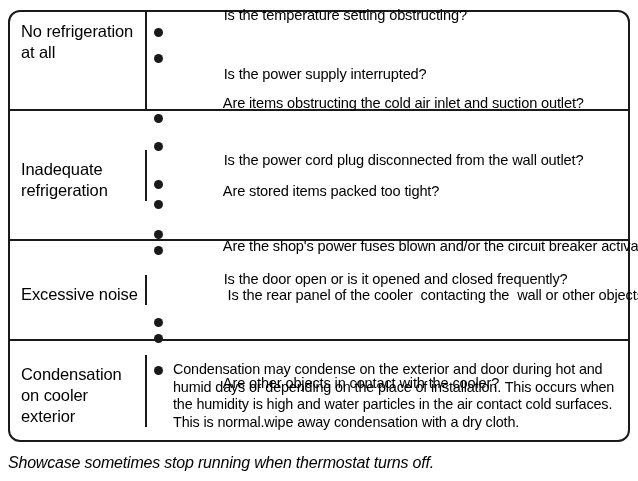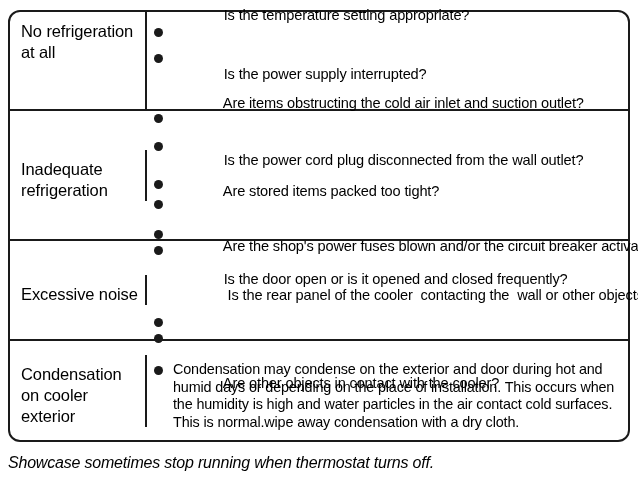--- a/index.html
+++ b/index.html
@@ -167,21 +167,21 @@
         </div>
       </div>
 
       <div class="trouble-row row-2">
         <div class="symptom-cell" style="white-space: pre-line;">Inadequate
 refrigeration</div>
         <div class="checks-cell">
           <ul class="check-list">
             <li class="check-item">
               <span class="bullet-dot"></span>
-              <span>Is the temperature setting appropriate?</span>
+              <span>Is the temperature setting obstructing?</span>
             </li>
             <li class="check-item">
               <span class="bullet-dot"></span>
               <span>Are items obstructing the cold air inlet and suction outlet?</span>
             </li>
             <li class="check-item">
               <span class="bullet-dot"></span>
               <span>Are stored items packed too tight?</span>
             </li>
             <li class="check-item">

